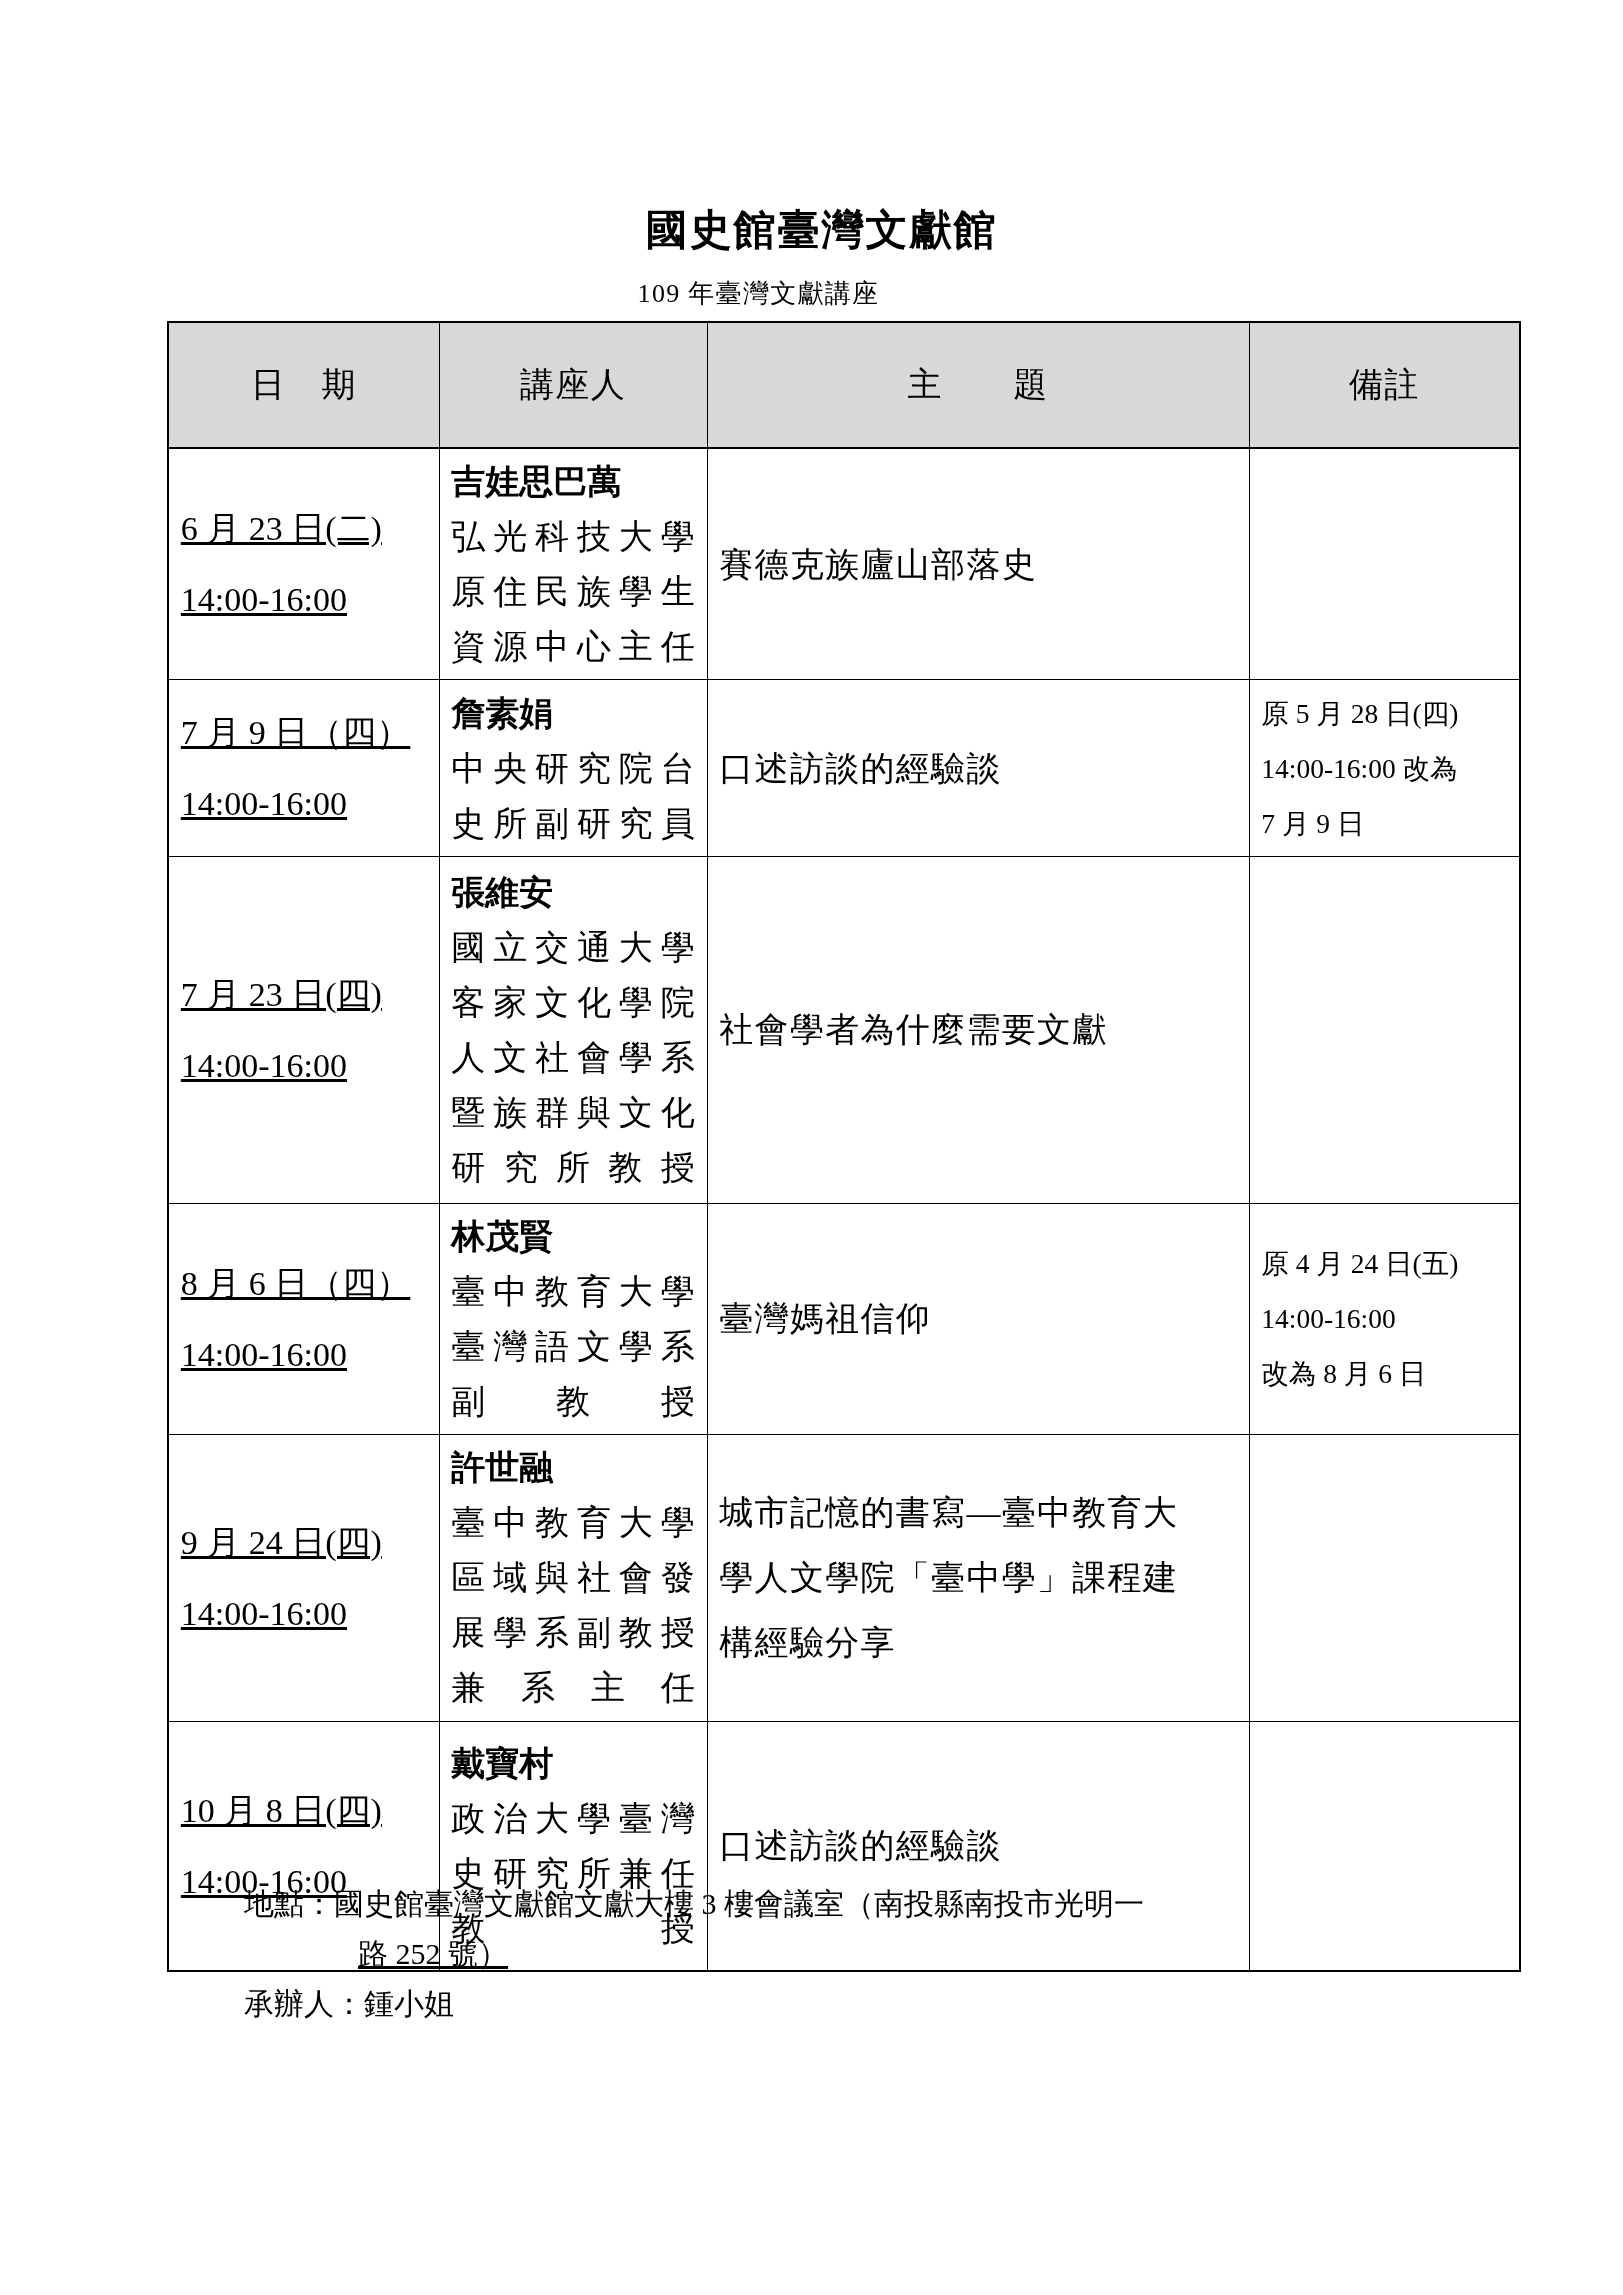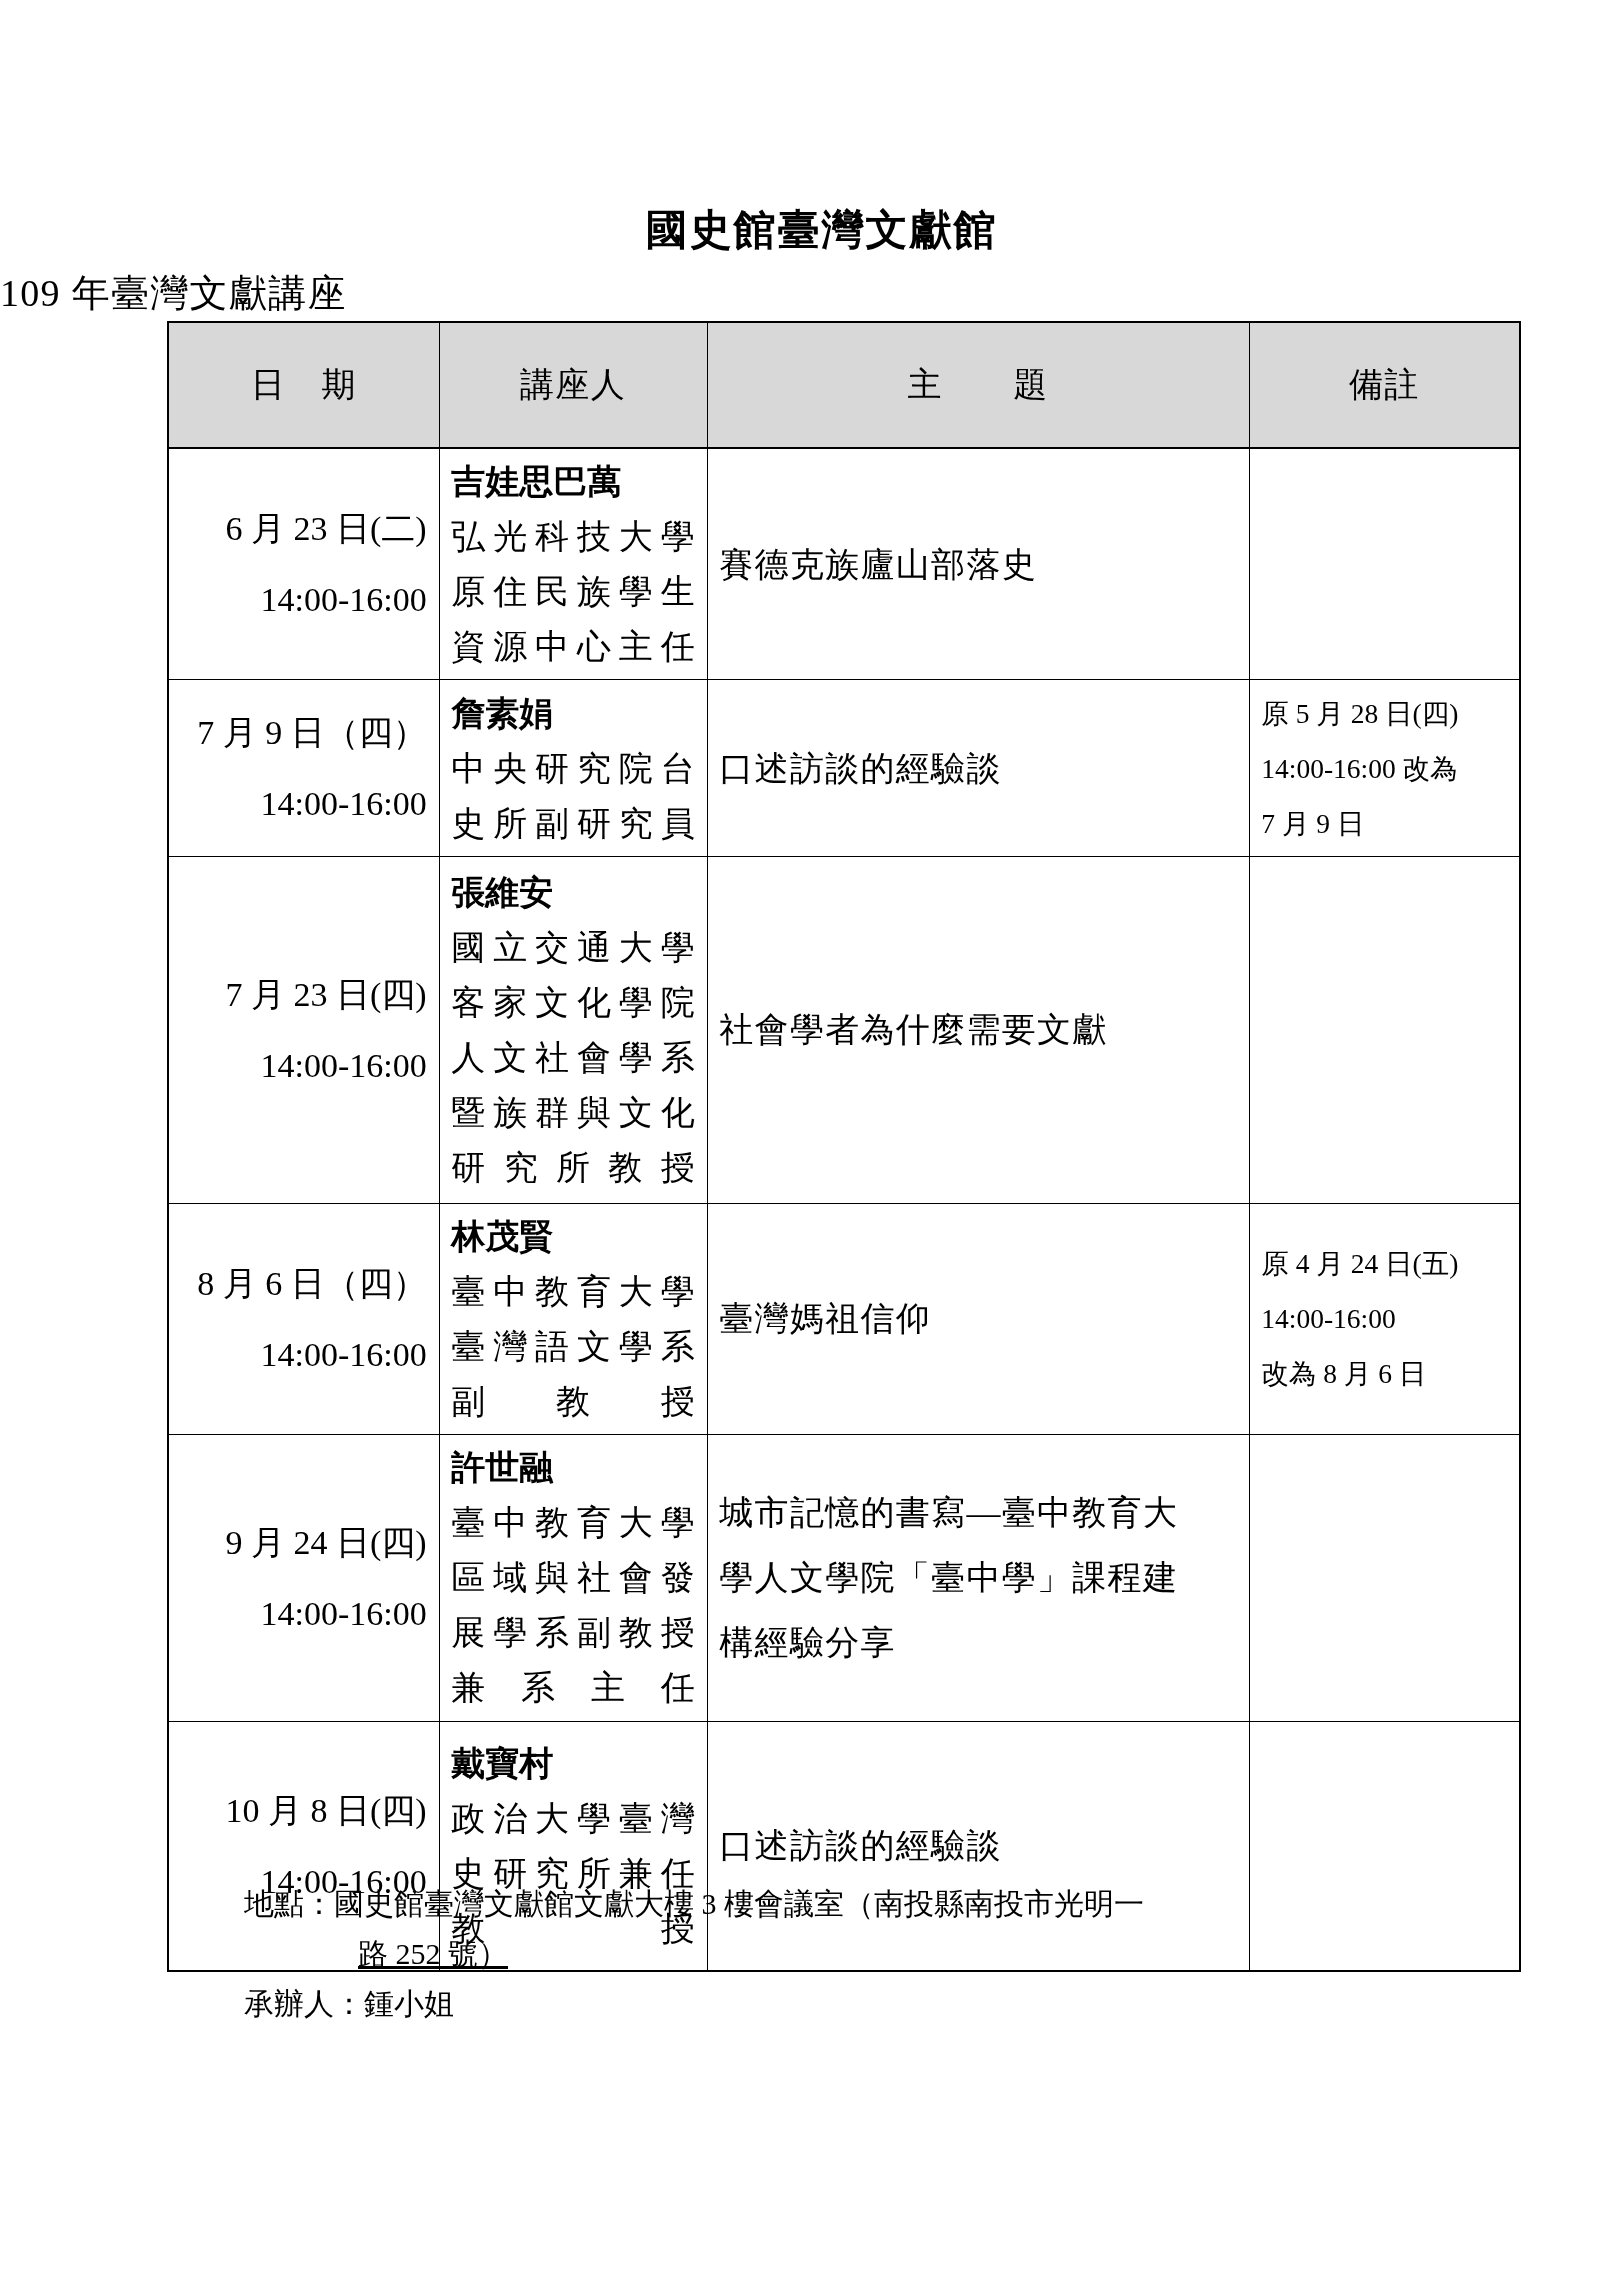--- a/index.html
+++ b/index.html
@@ -10,21 +10,21 @@
     width:1623px;height:2295px;position:relative;
   }
   .page{position:absolute;left:0;top:0;width:1623px;height:2295px;background:#fff;overflow:hidden;}
 
   .title1{
     position:absolute;left:0;top:207px;width:1623px;
     text-align:center;font-size:42px;font-weight:bold;letter-spacing:2px;line-height:47px;padding-left:20px;
   }
   .title2{
     position:absolute;left:0;top:270px;width:1517px;
-    text-align:left;font-size:38px;font-weight:normal;letter-spacing:1.3px;line-height:47px;
+    text-align:center;font-size:26px;font-weight:normal;letter-spacing:1.3px;line-height:47px;
   }
 
   table.sched{
     position:absolute;left:167px;top:321px;width:1353px;
     border-collapse:collapse;table-layout:fixed;
     border:2px solid #000;
     font-size:34px;
   }
   table.sched td{
     border:1.3px solid #000;
@@ -40,21 +40,21 @@
     letter-spacing:1.3px;
   }
   tr.hrow{height:126px;}
   tr.r1{height:209px;}
   tr.r2{height:167px;}
   tr.r3{height:347px;}
   tr.r4{height:211px;}
   tr.r5{height:276px;}
   tr.r6{height:250px;}
 
-  td.date{text-align:right;padding:5.2px 3.9px;}
+  td.date{text-align:left;padding:5.2px 3.9px;text-decoration:underline;}
   td.date .d1{line-height:71px;}
   td.date .d2{line-height:71px;}
 
   td.speaker{padding:5.2px 13px;margin-left:28px;}
   td.speaker .name{font-weight:bold;line-height:55px;text-align:left;}
   td.speaker .affil{
     white-space:pre-line;line-height:55px;
     text-align:justify;text-align-last:justify;text-justify:inter-character;
   }
 

